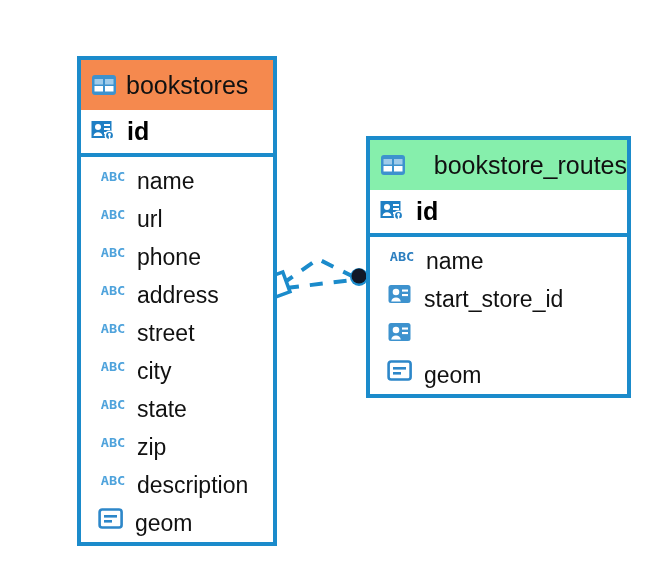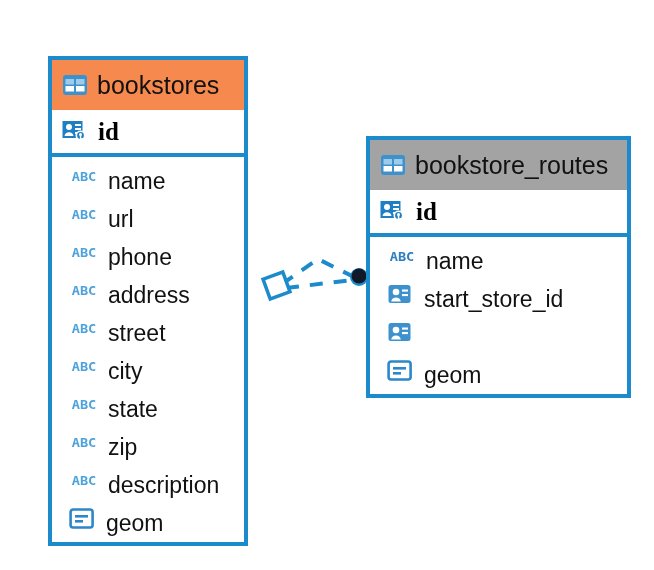--- a/index.html
+++ b/index.html
@@ -18,29 +18,29 @@
     box-sizing:border-box;
   }
   .ent-header{
     display:flex;align-items:center;
     height:50px;padding-left:10px;
     box-sizing:border-box;
     font-size:25px;color:#111111;
     gap:9px;
   }
   .ent-header.orange{background:#F5894E;}
-  .ent-header.grey{background:#a3a3a3;}
+  .ent-header.grey{background:#86efac;justify-content:space-between;}
 
   .pk-row{
     display:flex;align-items:center;
     height:47px;padding-left:10px;
     box-sizing:border-box;
     gap:9px;
     border-bottom:4px solid #1B8BCB;
-    font-weight:bold;font-size:25px;color:#000;font-family:Liberation Serif, serif;
+    font-weight:bold;font-size:25px;color:#000;
   }
   .field-row{
     display:flex;align-items:center;
     height:38px;padding-left:17px;
     box-sizing:border-box;
     gap:9px;
     font-size:23px;color:#111111;
   }
   .field-label{white-space:nowrap;margin-top:11px;}
 
@@ -73,21 +73,21 @@
     <g>
       <rect x="266" y="275" width="21" height="21" fill="#ffffff" stroke="#1B8BCB" stroke-width="3.5" transform="rotate(-20 276.5 285.5)"></rect>
     </g>
 
     <g>
       <circle cx="359" cy="277" r="9" fill="#1B8BCB"></circle>
       <circle cx="359" cy="276" r="7.5" fill="#111827"></circle>
     </g>
   </svg>
 
-  <div class="entity" id="tbl-bookstores" style="left:48px; top:56px; width:200px; height:490px;">
+  <div class="entity" id="tbl-bookstores" style="left:77px; top:56px; width:200px; height:490px;">
 
     <div class="ent-header orange">
       <svg class="icon" width="26" height="22" viewBox="0 0 26 22">
         <rect x="1" y="1" width="24" height="20" rx="3" fill="#3D92CE"></rect>
         <rect x="3.5" y="5" width="8.5" height="5.5" fill="#9FCBEA"></rect>
         <rect x="14" y="5" width="8.5" height="5.5" fill="#9FCBEA"></rect>
         <rect x="3.5" y="12" width="8.5" height="5.5" fill="#ffffff"></rect>
         <rect x="14" y="12" width="8.5" height="5.5" fill="#ffffff"></rect>
       </svg>
       <span>bookstores</span>

